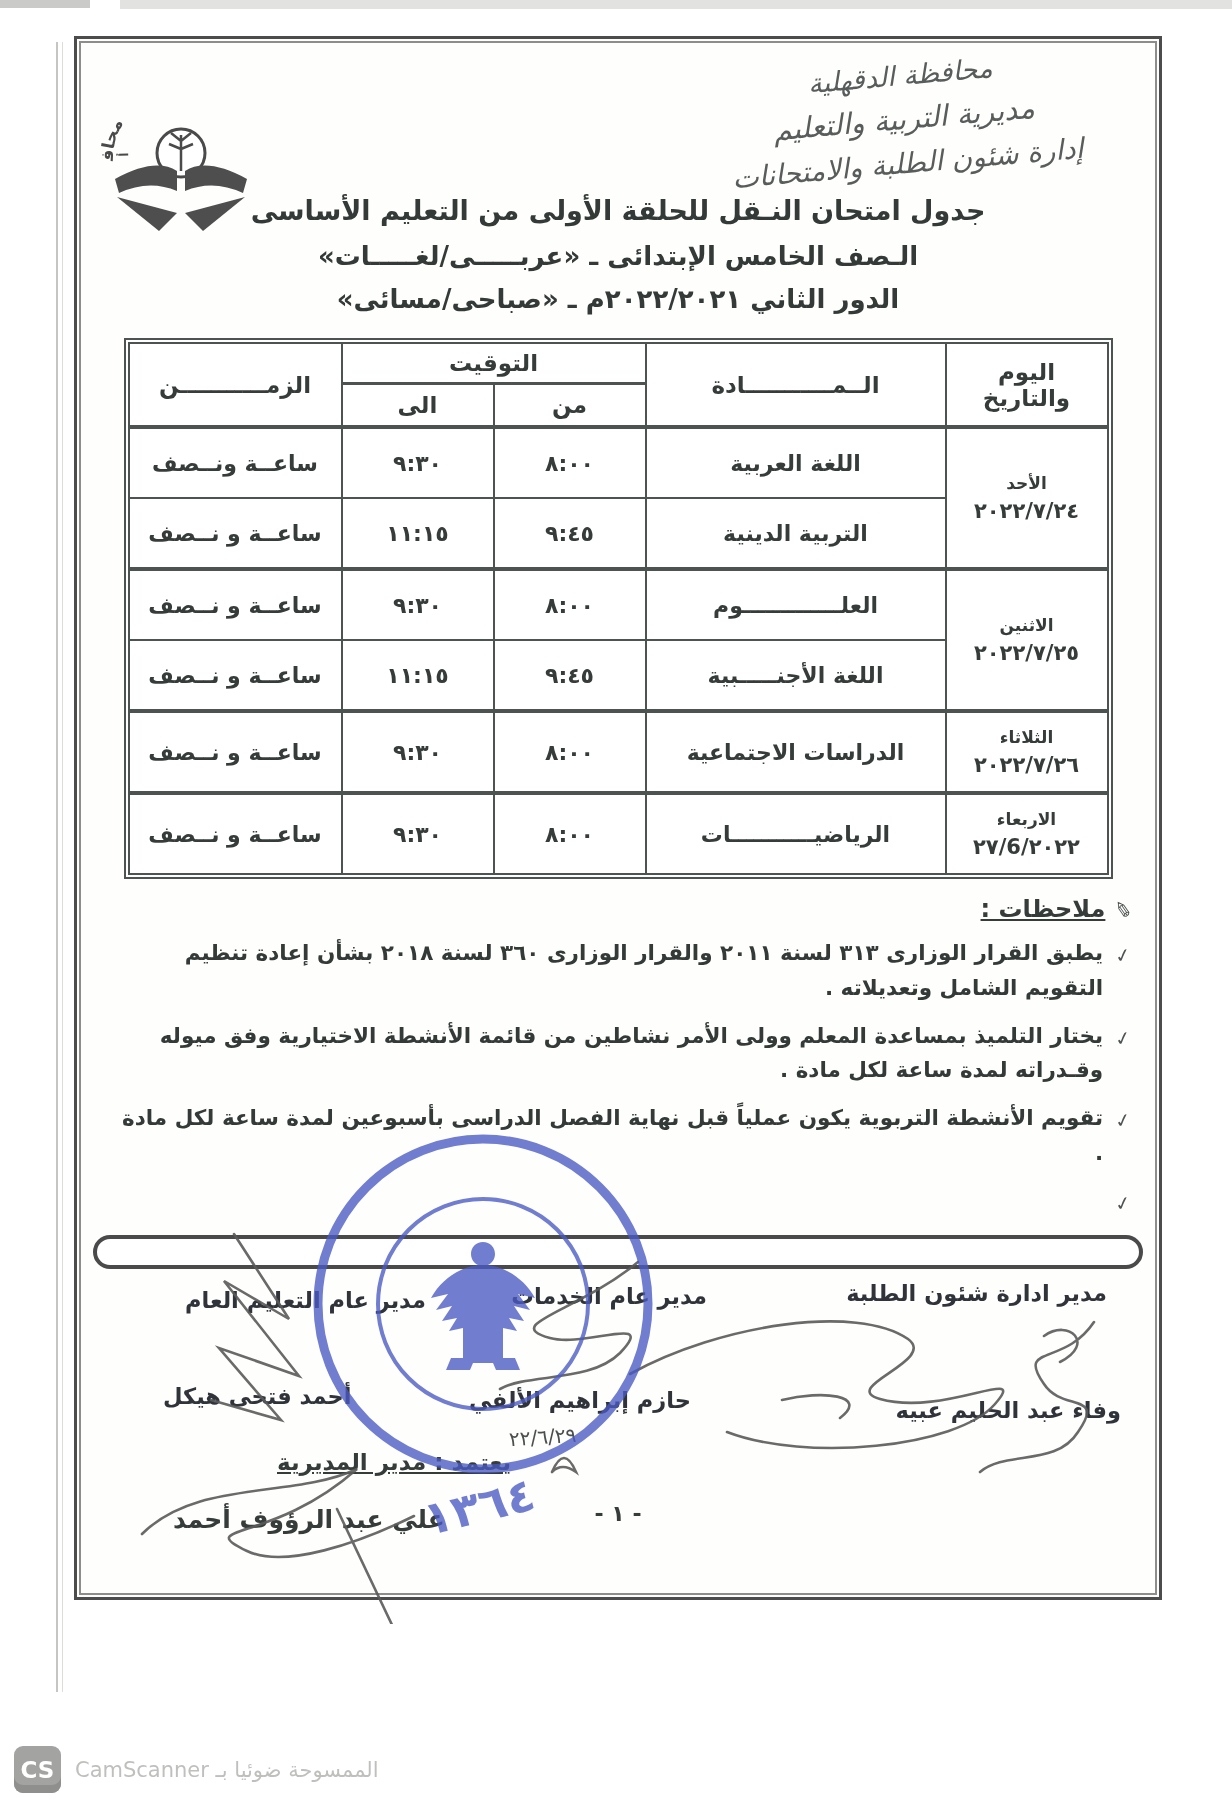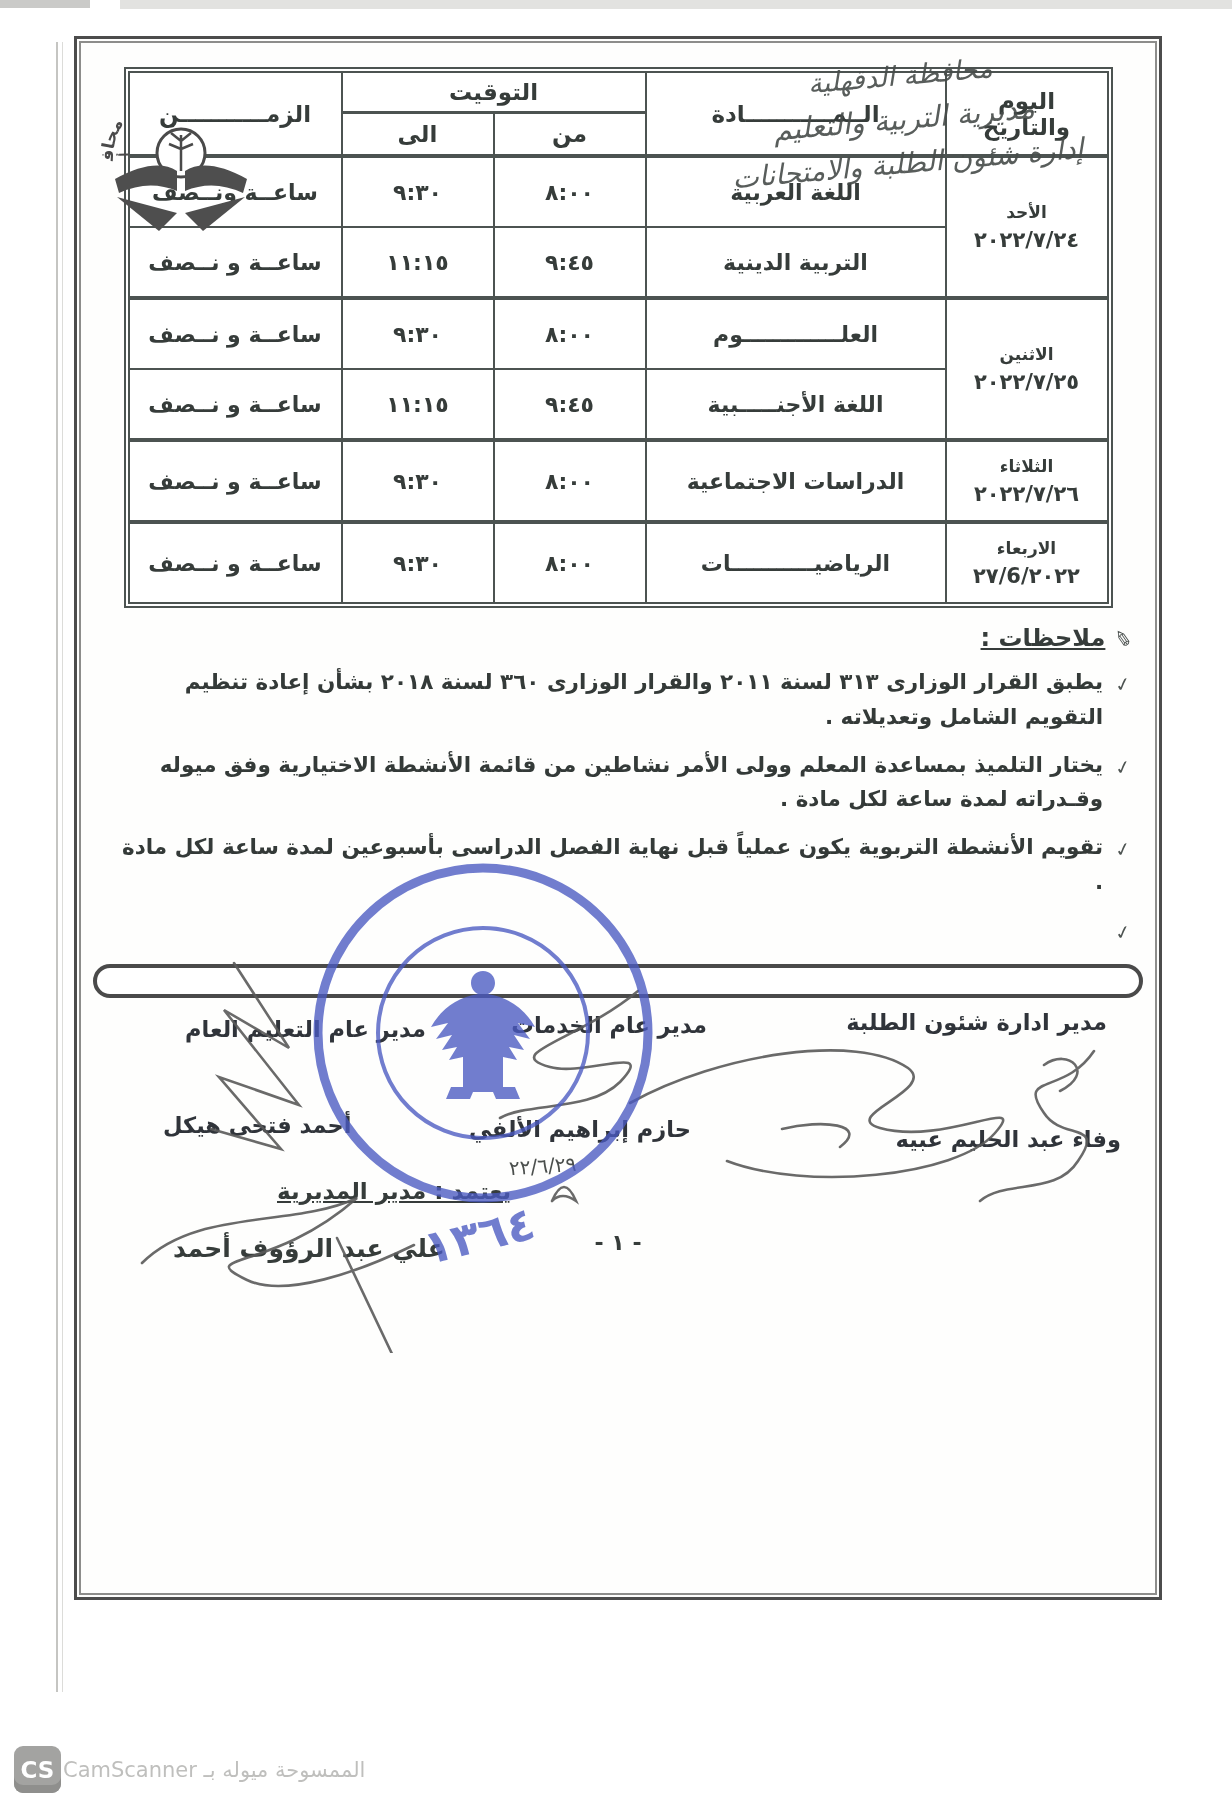--- a/index.html
+++ b/index.html
@@ -75,21 +75,21 @@
   .sig-services-name{left:388px;top:108px;}
   .sig-hand-date{position:absolute;left:428px;top:146px;font-weight:400;font-size:20px;color:#4b4f4d;transform:rotate(-4deg);direction:ltr;}
   .sig-education-title{left:104px;top:8px;}
   .sig-education-name{left:82px;top:104px;}
   .approval-line{position:absolute;left:196px;top:170px;font-size:23px;text-decoration:underline;}
   .approval-name{position:absolute;left:92px;top:226px;font-size:25px;}
   .page-num{position:absolute;left:50%;transform:translateX(-50%);top:222px;font-size:22px;letter-spacing:4px;direction:ltr;}
   .sig-svg{position:absolute;left:0;top:-75px;width:100%;height:420px;pointer-events:none;z-index:2;}
   .stamp-svg{position:absolute;left:215px;top:-165px;width:375px;height:440px;z-index:3;opacity:.78;pointer-events:none;}
   
-  .cs-footer{position:absolute;left:14px;top:1746px;display:flex;align-items:center;gap:2px;direction:ltr;}
+  .cs-footer{position:absolute;left:14px;top:1746px;display:flex;align-items:center;gap:14px;direction:ltr;}
   .cs-badge{
     width:47px;height:47px;background:#a3a3a1;border-radius:9px;color:#fff;
     display:flex;align-items:center;justify-content:center;
     font-size:23px;font-weight:700;box-shadow:inset 0 -8px 0 #8f8f8d;
   }
   .cs-text{direction:rtl;font-size:21px;color:#bfbfbd;font-weight:400;}
 </style>
 </head>
 <body>
 
@@ -120,20 +120,25 @@
         <path d="M148 136 L88 152 L106 170 Z" fill="#4e4e4e"></path>
       </svg>
     </div>
 
     <div class="handwritten">
       <div class="hw1">محافظة الدقهلية</div>
       <div class="hw2">مديرية التربية والتعليم</div>
       <div class="hw3">إدارة شئون الطلبة والامتحانات</div>
     </div>
 
+    <div class="title">
+      <div class="t1">جدول امتحان النـقل للحلقة الأولى من التعليم الأساسى</div>
+      <div class="t2">الـصف الخامس الإبتدائى ـ «عربـــــى/لغـــــات»</div>
+      <div class="t3">الدور الثاني ٢٠٢٢/٢٠٢١م ـ «صباحى/مسائى»</div>
+    </div>
 
     <div class="table-wrap">
       <table class="sched">
         <thead>
           <tr>
             <th class="col-day" rowspan="2">اليوم والتاريخ</th>
             <th class="col-subject" rowspan="2">الــمـــــــــــادة</th>
             <th class="timing-top" colspan="2">التوقيت</th>
             <th class="col-duration" rowspan="2">الزمـــــــــــن</th>
           </tr>
@@ -267,16 +272,16 @@
 
       <div class="page-num">- ١ -</div>
     </div>
 
   </div>
 </div>
 
 <div class="cs-footer">
   <div class="cs-badge">CS</div>
   <div class="cs-text">
-    <span>الممسوحة ميوله بـ</span>
+    <span>الممسوحة ضوئيا بـ</span>
     <span>CamScanner</span>
   </div>
 </div>
 
 </body></html>

